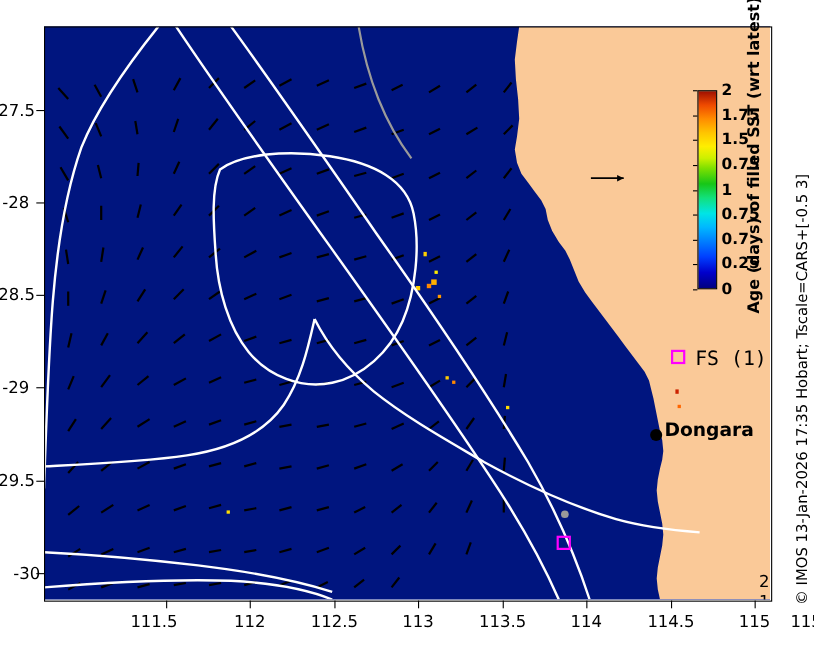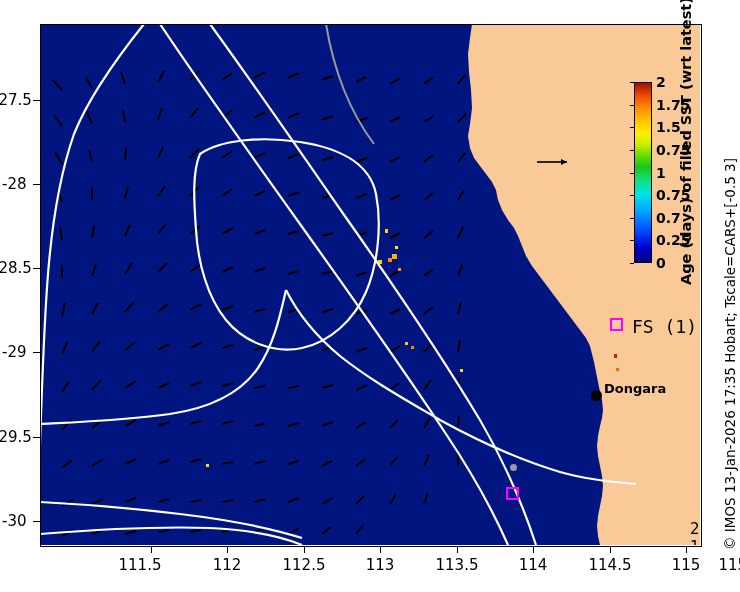--- a/index.html
+++ b/index.html
@@ -65,21 +65,21 @@
         font-size:13.5px;white-space:nowrap;
         transform-origin:left top;transform:rotate(-90deg) translate(-100%,0);
         width:490px;text-align:left;}
 
   
   .site-box{position:absolute;width:13px;height:13px;border:2px solid #ff00ff;
             box-sizing:border-box;background:transparent;}
   .site-label{position:absolute;font-size:18px;white-space:nowrap;
             font-family:"DejaVu Sans Mono", monospace;}
   .city-dot{position:absolute;width:11px;height:11px;border-radius:50%;background:#000;}
-  .city-label{position:absolute;font-size:13px;font-weight:bold;white-space:nowrap;}
+  .city-label{position:absolute;font-size:17px;font-weight:bold;white-space:nowrap;}
   .grey-dot{position:absolute;width:7px;height:7px;border-radius:50%;background:#9a9a9a;}
 
   
   #depth-legend{position:absolute;left:650px;top:496px;font-size:15px;line-height:18px;}
 </style>
 </head>
 <body>
 
 <div id="figure">
 
@@ -361,21 +361,21 @@
   <div class="ytick" style="top:268px;"></div>
   <div class="ytick" style="top:352px;"></div>
   <div class="ytick" style="top:437px;"></div>
   <div class="ytick" style="top:521px;"></div>
 
   <div class="ylab-inner" style="left:-7px;top:100px;">-27.5</div>
   <div class="ylab-inner" style="left:2px;top:184px;">-28</div>
   <div class="ylab-inner" style="left:-7px;top:268px;">-28.5</div>
   <div class="ylab-inner" style="left:2px;top:352px;">-29</div>
   <div class="ylab-inner" style="left:-7px;top:437px;">-29.5</div>
-  <div class="ylab-inner" style="left:2px;top:521px;">-30</div>
+  <div class="ylab-inner" style="left:12px;top:521px;">-30</div>
 
   <div id="cbar-wrap">
     <div id="cbar"></div>
 
     <div class="cbtick" style="top:0px;"></div>
     <div class="cbtick" style="top:22.6px;"></div>
     <div class="cbtick" style="top:45.2px;"></div>
     <div class="cbtick" style="top:67.9px;"></div>
     <div class="cbtick" style="top:90.5px;"></div>
     <div class="cbtick" style="top:113.1px;"></div>

